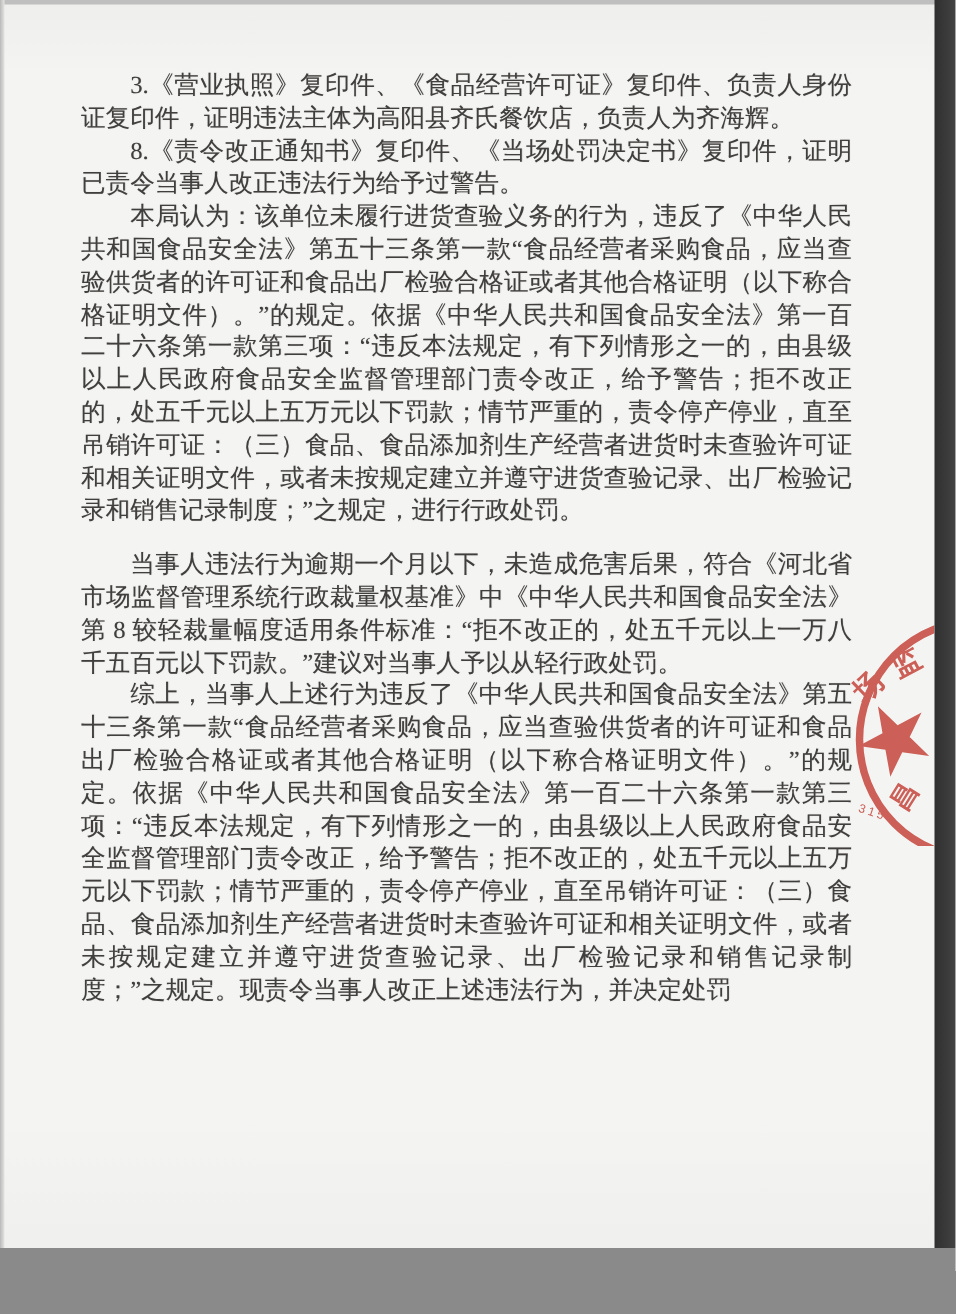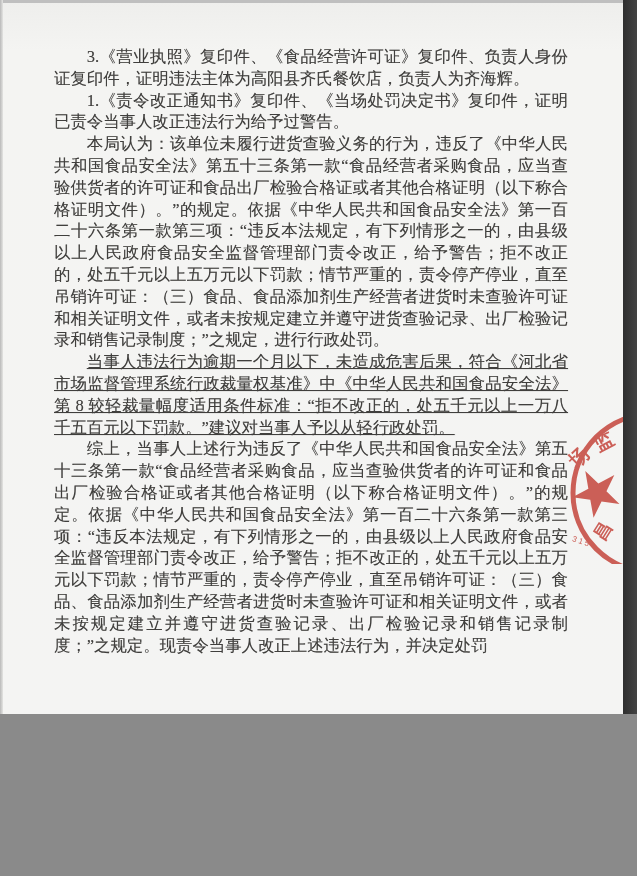--- a/index.html
+++ b/index.html
@@ -1,18 +1,18 @@
 <!DOCTYPE html>
 <html><head>
 <meta charset="utf-8">
 <style>
   html,body{margin:0;padding:0;background:#8a8a8a;}
   .scan{
     position:relative;
-    width:637px;height:714px;
+    width:637px;height:832px;
     background:#f3f3f1;
     overflow:hidden;
     font-family:"Liberation Serif","DejaVu Serif",serif;
   }
   
   .edge-top{position:absolute;left:0;top:0;width:624px;height:3px;background:#bfbfbf;z-index:3;}
   .edge-left{position:absolute;left:0;top:0;width:3px;height:845px;
     background:linear-gradient(90deg,#b9b9b9,#e4e4e2);z-index:3;}
   .edge-right{position:absolute;left:623px;top:0;width:14px;height:863px;
     background:linear-gradient(90deg,#2f2f2f,#434343);z-index:4;}
@@ -26,36 +26,36 @@
     overflow:hidden;z-index:1;
   }
   
   .text-block{
     position:absolute;left:54px;top:46px;width:514px;
     font-size:16.4px;line-height:21.8px;color:#403f3d;
     text-align:justify;
     text-shadow:0.2px 0.2px 0.5px rgba(95,95,95,.5);
   }
   .para{margin:0;text-indent:2em;}
-  .para.gap{text-decoration:underline;}
+  .para.gap{margin-top:14px;}
   
   .stamp{position:absolute;left:551px;top:416px;width:72px;height:148px;z-index:2;
     opacity:.85;}
   .stamp svg{display:block;}
 </style>
 </head>
 <body>
 
 <div class="scan">
 
   <div class="paper">
 
     <div class="text-block">
       <p class="para">3.《营业执照》复印件、《食品经营许可证》复印件、负责人身份证复印件，证明违法主体为高阳县齐氏餐饮店，负责人为齐海辉。</p>
-      <p class="para">1.《责令改正通知书》复印件、《当场处罚决定书》复印件，证明已责令当事人改正违法行为给予过警告。</p>
+      <p class="para">8.《责令改正通知书》复印件、《当场处罚决定书》复印件，证明已责令当事人改正违法行为给予过警告。</p>
       <p class="para">本局认为：该单位未履行进货查验义务的行为，违反了《中华人民共和国食品安全法》第五十三条第一款“食品经营者采购食品，应当查验供货者的许可证和食品出厂检验合格证或者其他合格证明（以下称合格证明文件）。”的规定。依据《中华人民共和国食品安全法》第一百二十六条第一款第三项：“违反本法规定，有下列情形之一的，由县级以上人民政府食品安全监督管理部门责令改正，给予警告；拒不改正的，处五千元以上五万元以下罚款；情节严重的，责令停产停业，直至吊销许可证：（三）食品、食品添加剂生产经营者进货时未查验许可证和相关证明文件，或者未按规定建立并遵守进货查验记录、出厂检验记录和销售记录制度；”之规定，进行行政处罚。</p>
       <p class="para gap">当事人违法行为逾期一个月以下，未造成危害后果，符合《河北省市场监督管理系统行政裁量权基准》中《中华人民共和国食品安全法》第 8 较轻裁量幅度适用条件标准：“拒不改正的，处五千元以上一万八千五百元以下罚款。”建议对当事人予以从轻行政处罚。</p>
       <p class="para">综上，当事人上述行为违反了《中华人民共和国食品安全法》第五十三条第一款“食品经营者采购食品，应当查验供货者的许可证和食品出厂检验合格证或者其他合格证明（以下称合格证明文件）。”的规定。依据《中华人民共和国食品安全法》第一百二十六条第一款第三项：“违反本法规定，有下列情形之一的，由县级以上人民政府食品安全监督管理部门责令改正，给予警告；拒不改正的，处五千元以上五万元以下罚款；情节严重的，责令停产停业，直至吊销许可证：（三）食品、食品添加剂生产经营者进货时未查验许可证和相关证明文件，或者未按规定建立并遵守进货查验记录、出厂检验记录和销售记录制度；”之规定。现责令当事人改正上述违法行为，并决定处罚</p>
     </div>
 
     <div class="stamp">
       <svg width="72" height="148" viewBox="0 0 72 148" xmlns="http://www.w3.org/2000/svg">
         <g fill="none" stroke="#c5463c">
           <circle cx="101" cy="77" r="79" stroke-width="5"></circle>
         </g>

